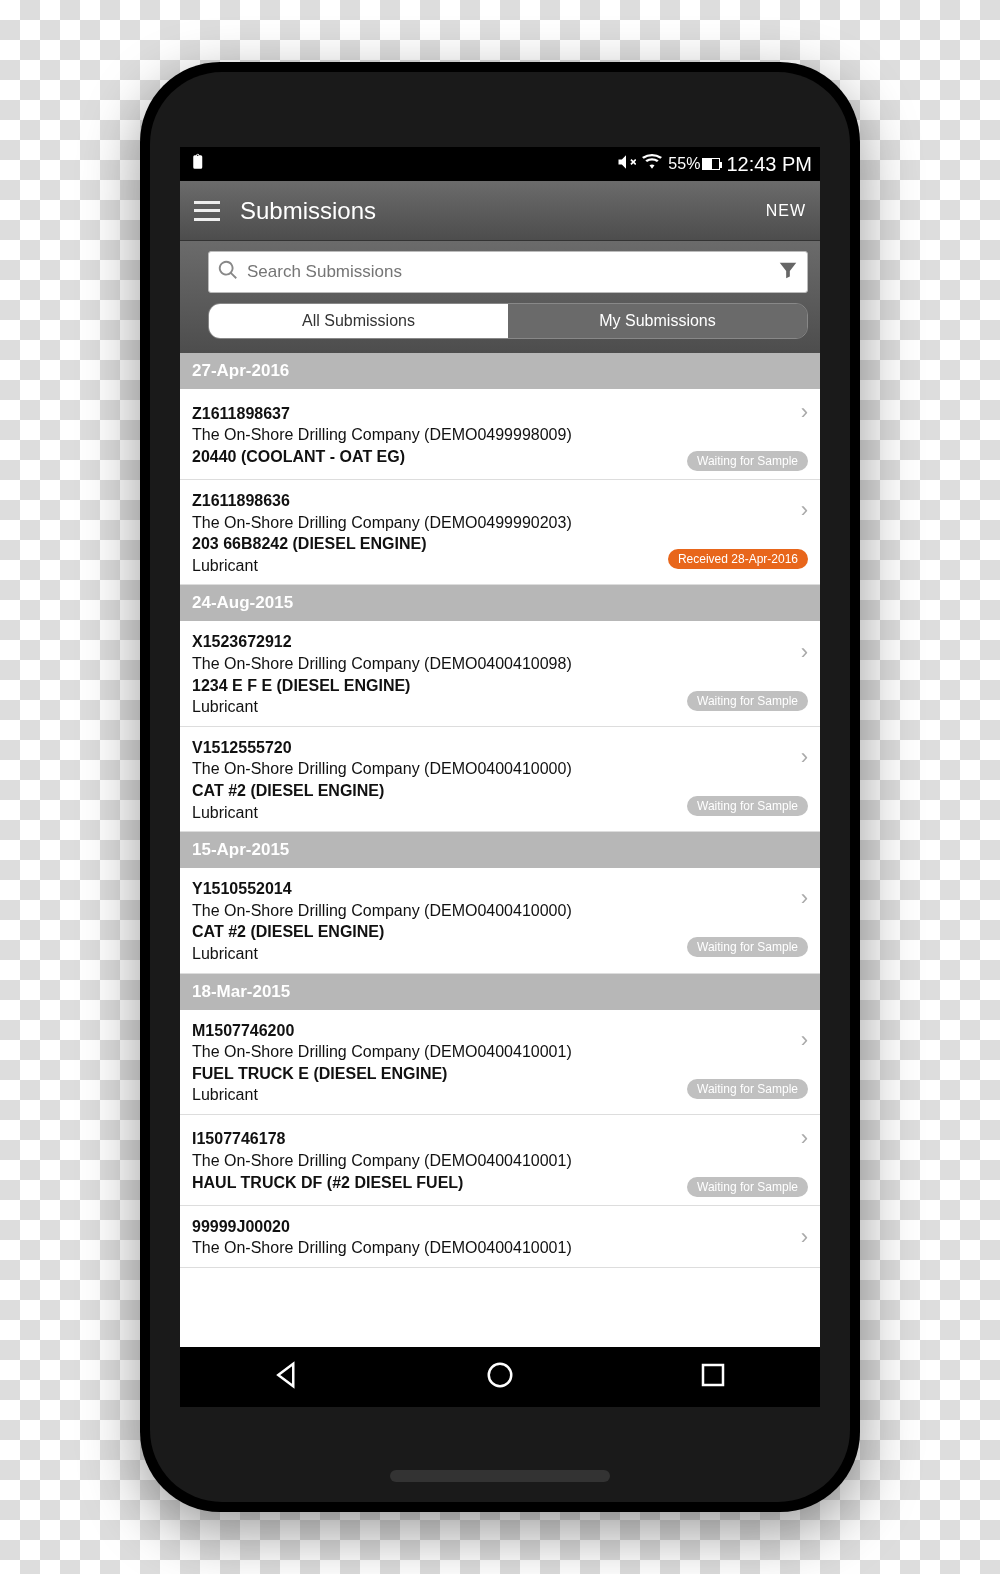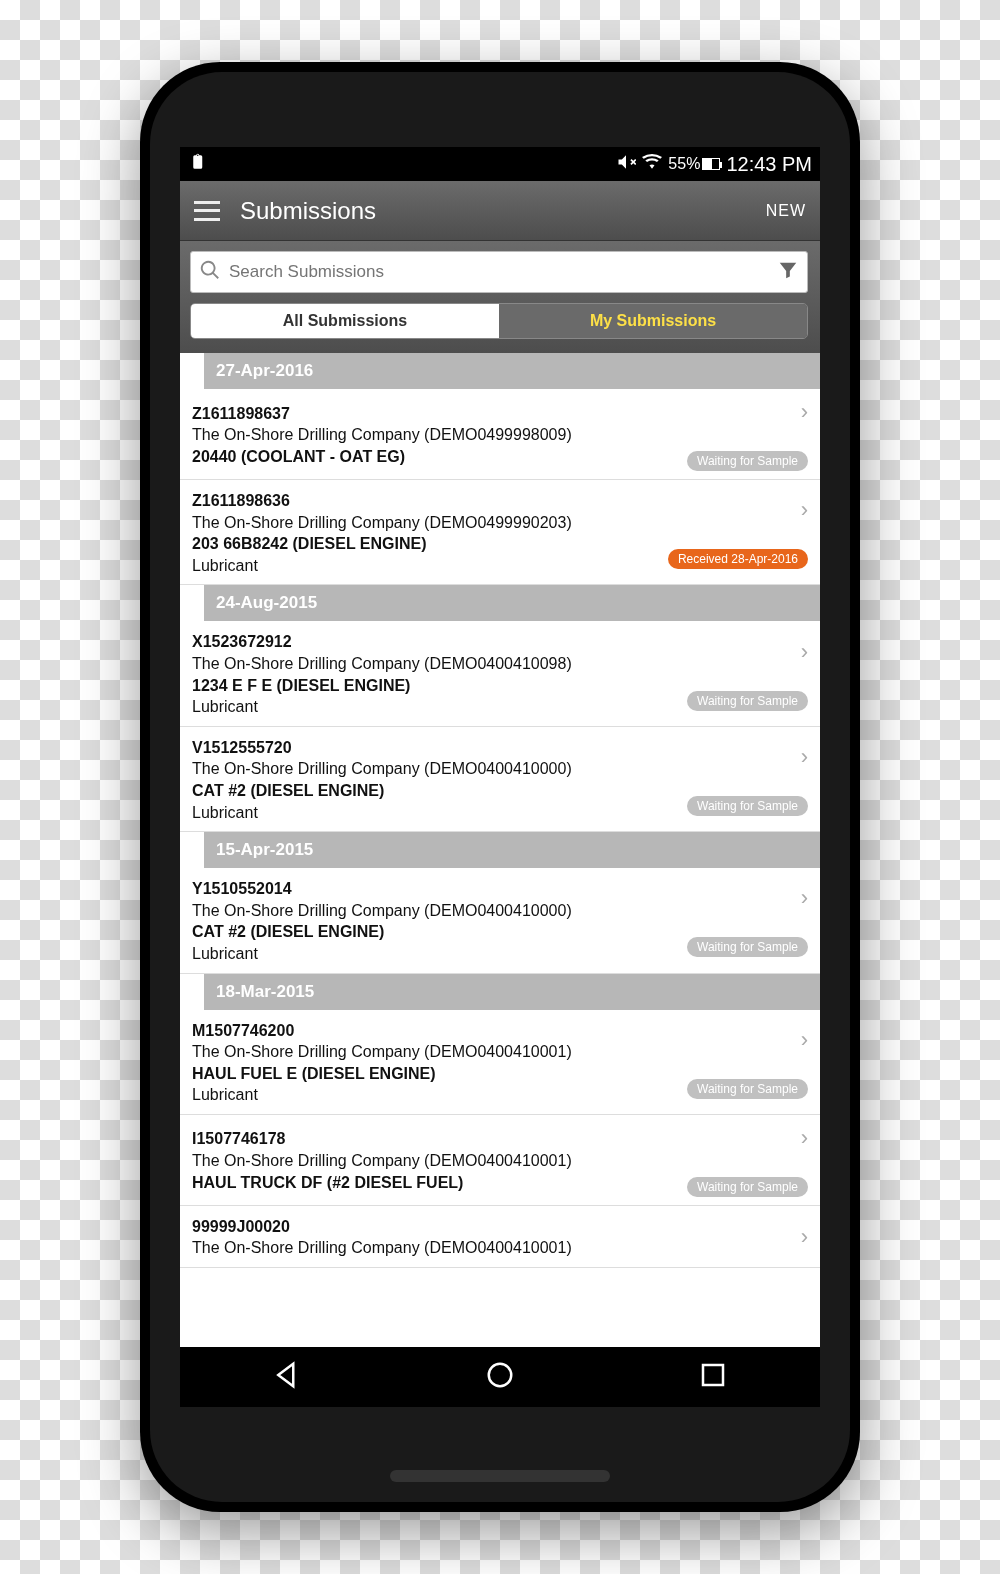--- a/index.html
+++ b/index.html
@@ -98,51 +98,50 @@
     padding: 6px 14px;
     border-bottom: 1px solid #333;
   }
   .hamburger { width: 26px; height: 20px; display:flex; flex-direction:column; justify-content:space-between; margin-right: 20px; cursor:pointer;}
   .hamburger span { height:3px; background:#eee; }
   .app-title { font-size: 24px; flex:1; }
   .new-btn { color:#fff; font-size:16px; letter-spacing:1px; cursor:pointer; }
   
   .search-area {
     background: linear-gradient(#6b6b6b,#4d4d4d);
-    padding: 10px 12px 14px 10px;
+    padding: 10px 12px 14px 28px;
     display:flex; flex-direction:column; gap:10px;
   }
   .search-box {
     background:#fff;
     border:1px solid #bbb;
     border-radius:3px;
     height:42px;
     display:flex;
     align-items:center;
     padding:0 8px;
     gap:8px;
   }
   .search-box input {
     flex:1; border:none; outline:none; font-size:17px; color:#555;
   }
   .search-icon svg, .filter-icon svg { width:22px; height:22px; fill:#888; }
   .filter-icon svg { fill:#666; }
-  .tabs { display:flex; border:1px solid #888; border-radius:5px; overflow:hidden; height:36px;font-weight:bold;}
+  .tabs { display:flex; border:1px solid #888; border-radius:12px; overflow:hidden; height:36px;}
   .tab { flex:1; display:flex; align-items:center; justify-content:center; font-size:16px; cursor:pointer; }
   .tab.active { background:#fff; color:#333; }
-  .tab.inactive { background:#6a6a6a; color:#fde047; }
+  .tab.inactive { background:#6a6a6a; color:#ffffff; }
   
   .list { flex:1; overflow-y:auto; background:#fff; }
   .date-header {
     background:#b7b7b7;
     color:#fff;
     font-weight:bold;
     font-size:17px;
     padding:8px 12px;
-    margin-left:24px;
   }
   .row {
     border-bottom:1px solid #ddd;
     padding:10px 12px 8px 12px;
     display:flex;
     align-items:center;
     gap:0;
     cursor:pointer;
   }
   .row-info { flex:1; font-size:16px; color:#111; line-height:1.35; }
@@ -299,21 +298,21 @@
             <div class="row-right">
               <div class="chevron">›</div>
               <div class="badge gray">Waiting for Sample</div>
             </div>
           </div>
           <div class="date-header">18-Mar-2015</div>
           <div class="row">
             <div class="row-info">
               <div class="id">M1507746200</div>
               <div class="company">The On-Shore Drilling Company (DEMO0400410001)</div>
-              <div class="desc">HAUL FUEL E (DIESEL ENGINE)</div>
+              <div class="desc">FUEL TRUCK E (DIESEL ENGINE)</div>
               <div class="type">Lubricant</div>
             </div>
             <div class="row-right">
               <div class="chevron">›</div>
               <div class="badge gray">Waiting for Sample</div>
             </div>
           </div>
           <div class="row">
             <div class="row-info">
               <div class="id">I1507746178</div>

